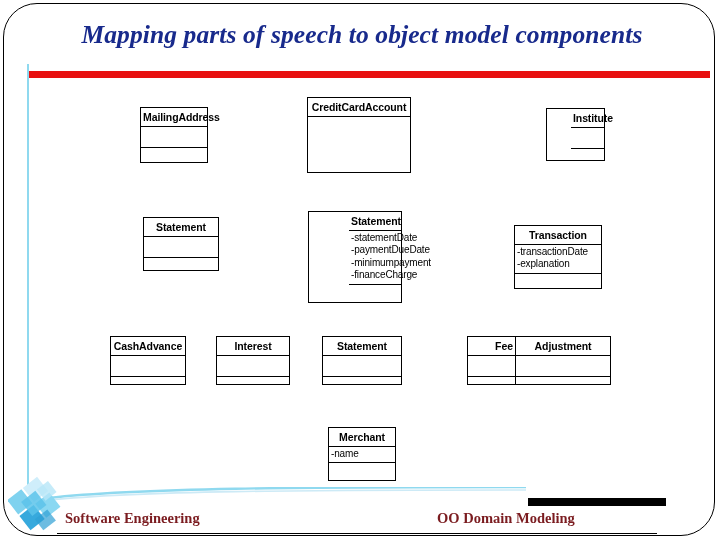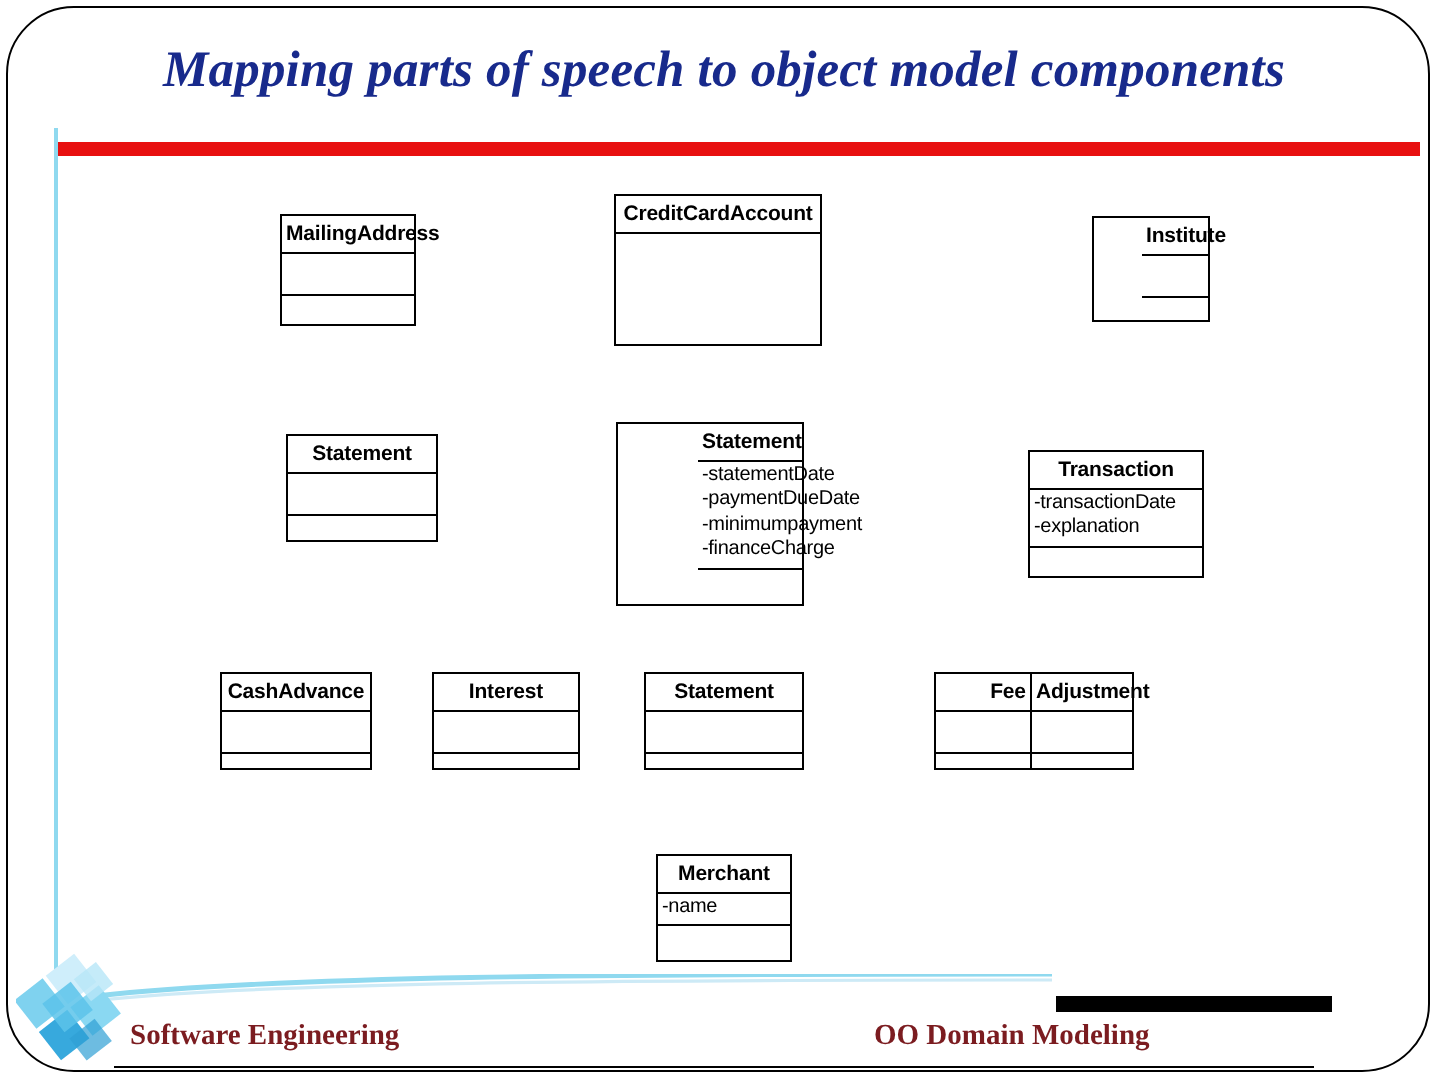--- a/index.html
+++ b/index.html
@@ -205,21 +205,21 @@
       <div class="uml empty" style="left: 322px; top: 336px; width: 80px; height: 49px;">
         <div class="cname">Statement</div>
         <div class="attrs"></div>
         <div class="ops"></div>
       </div>
       <div class="uml empty" style="left: 420px; top: 336px; width: 74px; height: 49px; margin-left: 47px;">
         <div class="cname">Fee</div>
         <div class="attrs"></div>
         <div class="ops"></div>
       </div>
-      <div class="uml empty" style="left: 515px; top: 336px; width: 52px; height: 49px;">
+      <div class="uml empty" style="left: 515px; top: 336px; width: 96px; height: 49px;">
         <div class="cname">Adjustment</div>
         <div class="attrs"></div>
         <div class="ops"></div>
       </div>
       <div class="uml" style="left: 328px; top: 427px; width: 68px; height: 54px;">
         <div class="cname">Merchant</div>
         <div class="attrs">
           <div class="attr">-name</div>
         </div>
         <div class="ops"></div>

